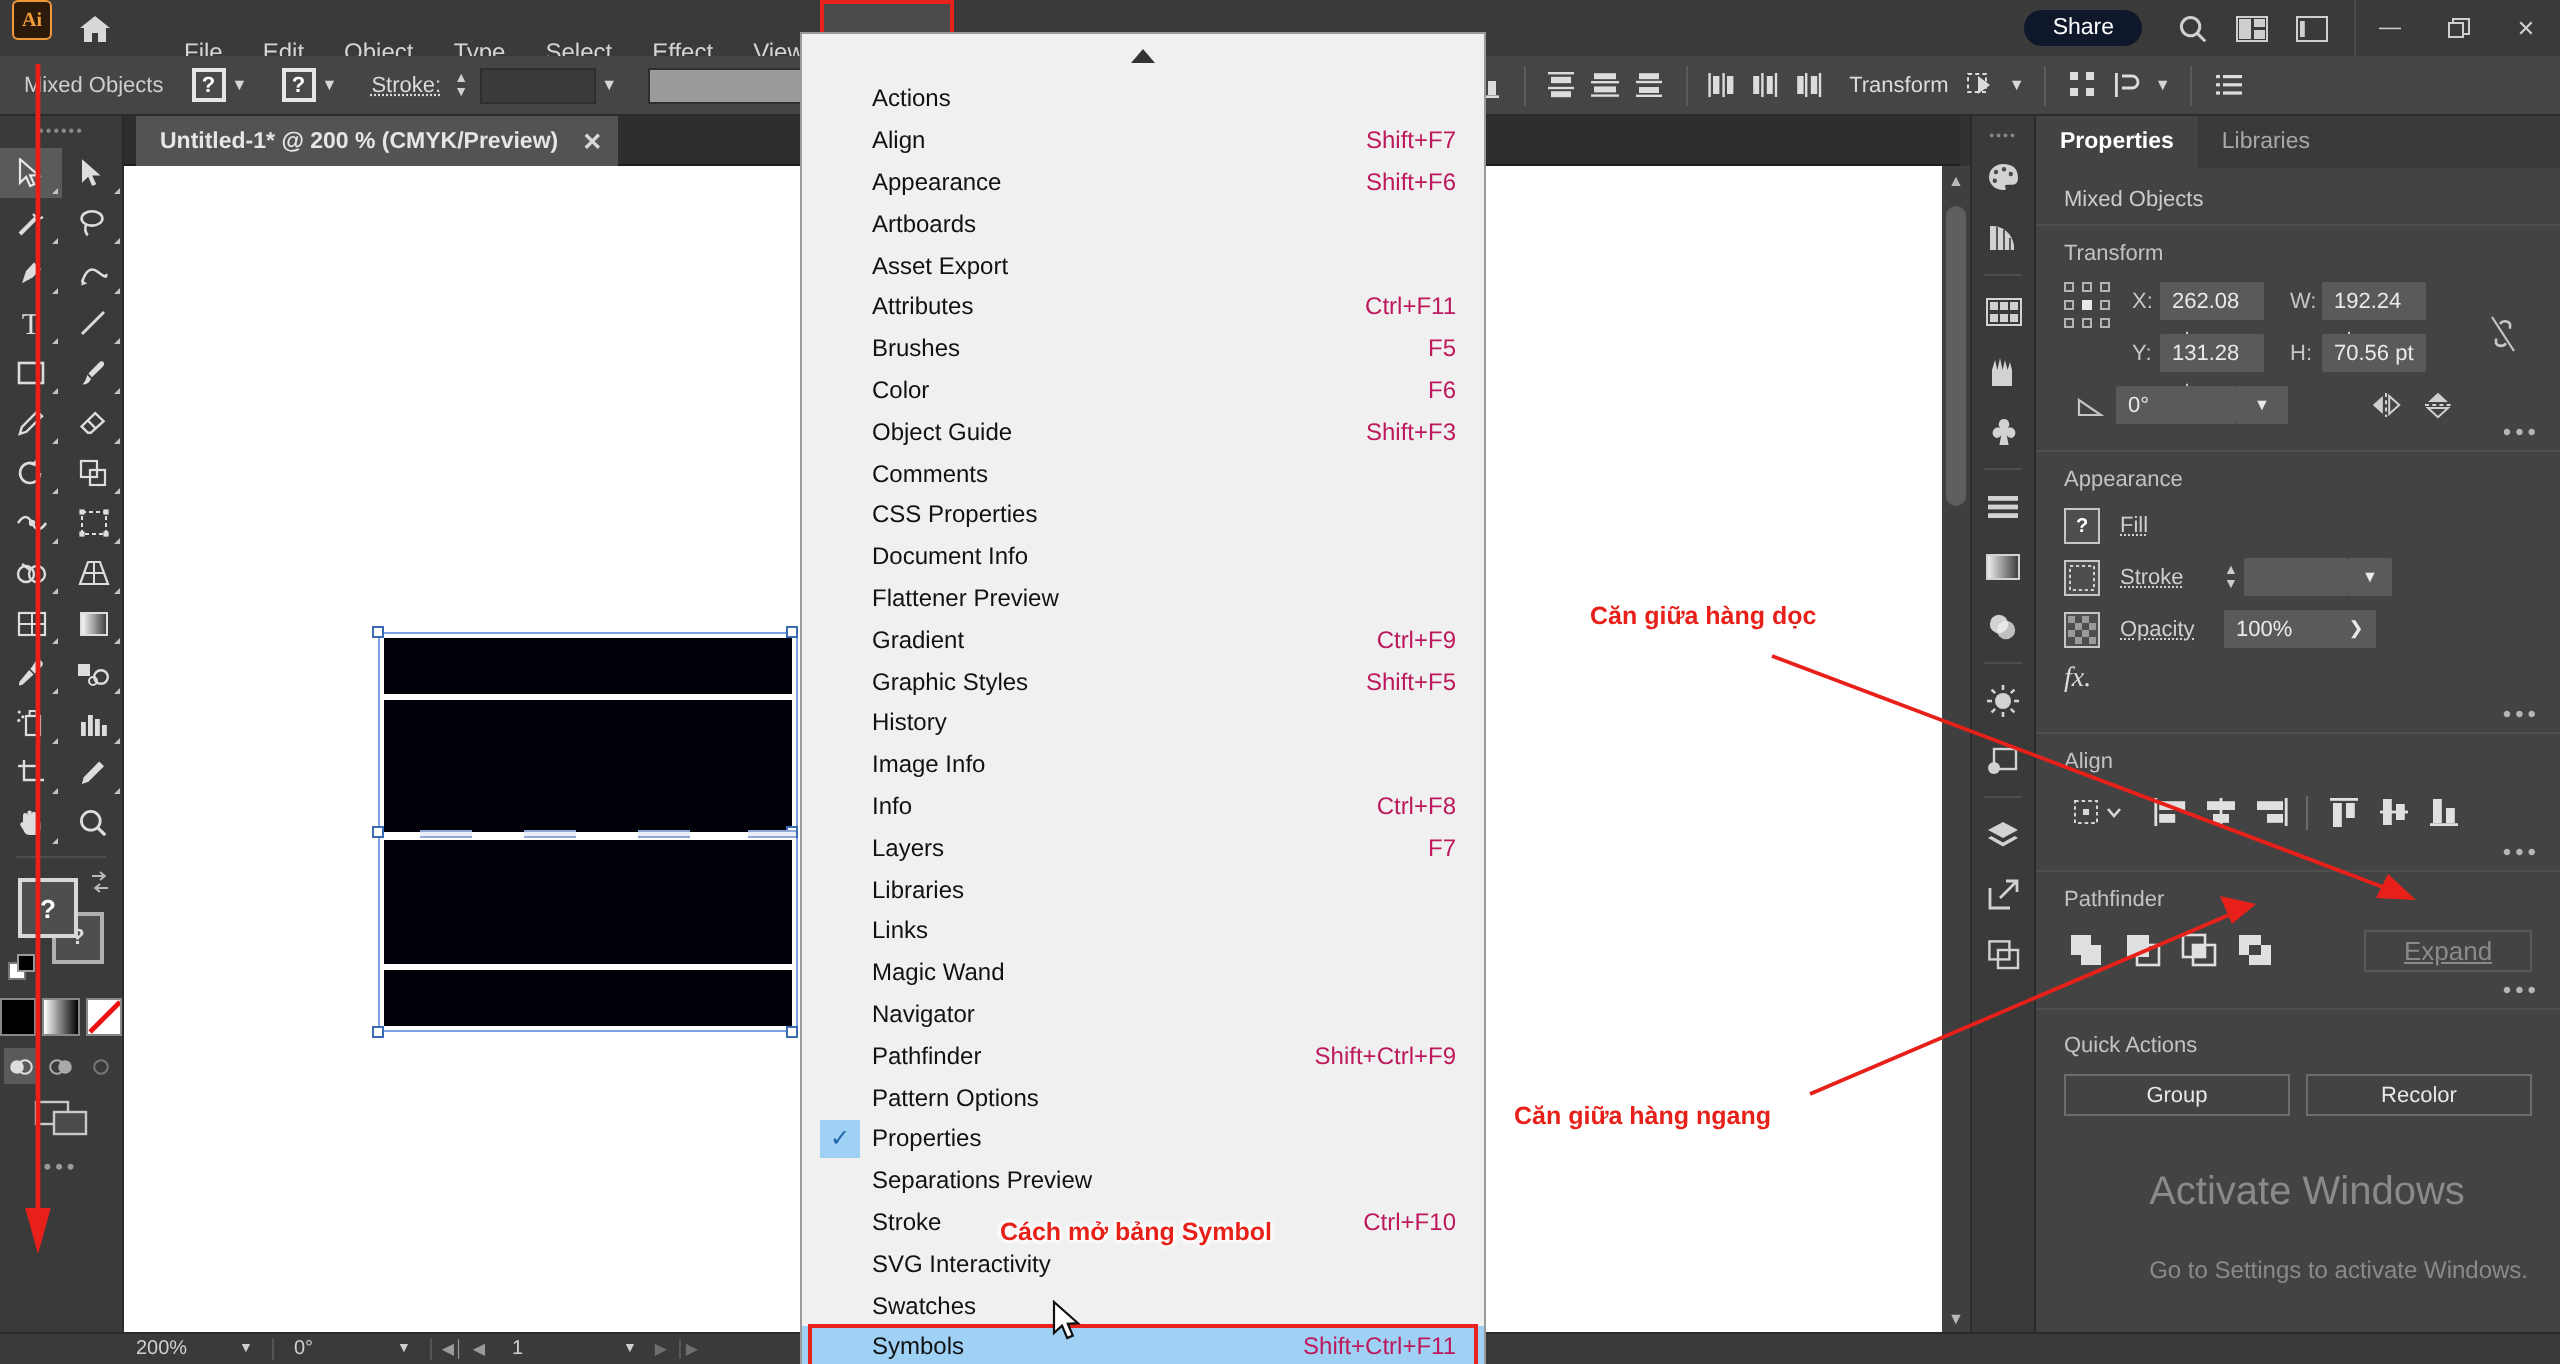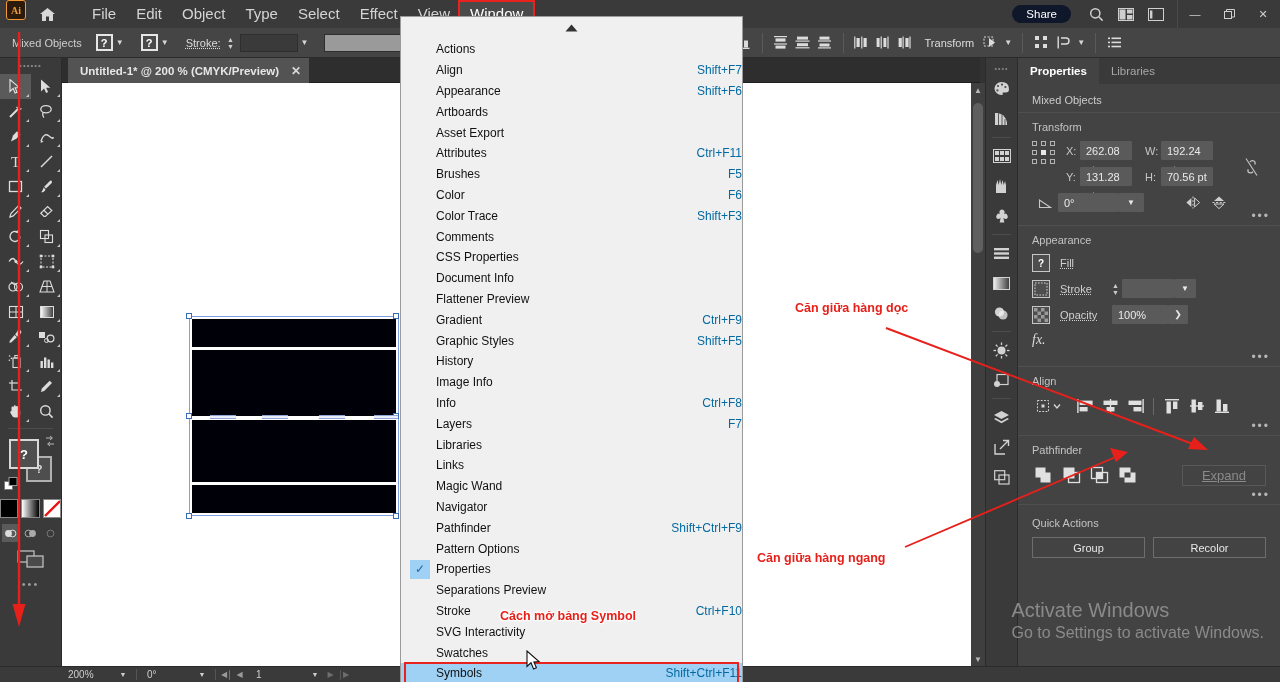--- a/index.html
+++ b/index.html
@@ -18,21 +18,21 @@
   }
   .ai-logo {
     width:20px; height:20px; margin-left:6px; border-radius:3px;
     background:#2c1a0b; border:1px solid #f09a38; color:#f09a38;
     font-size:10px; font-weight:bold; display:flex; align-items:center;
     justify-content:center; font-family:"Liberation Serif", serif;
   }
   .home-icon { width:26px; height:28px; display:flex; align-items:center; justify-content:center; margin-left:8px; }
   .menubar .m-items { display:flex; align-items:center; margin-left:22px; height:28px; }
   .menubar .m-item {
-    padding:0 10px; height:28px; line-height:28px; color:#d4d4d4; font-size:15px;
+    padding:12px 10px; height:28px; line-height:28px; color:#d4d4d4; font-size:12px;
   }
   .menubar .m-item.active { background:#4a4a4a; color:#fff; }
   .menubar .m-item.boxed { position:relative; }
   .menubar .m-item.boxed::after {
     content:""; position:absolute; left:-2px; top:0px; right:-2px; bottom:1px;
     border:2px solid #e8221c;
   }
   .mb-right { margin-left:auto; display:flex; align-items:center; height:28px; }
   .share-btn {
     background:#0f172a; color:#fff; border-radius:11px; padding:3px 14px;
@@ -174,21 +174,21 @@
     position:absolute; left:400px; top:16px; width:343px; height:666px;
     background:#f0f0f0; border:1px solid #9a9a9a; z-index:50;
     font-family:"Liberation Sans", sans-serif; color:#1a1a1a;
   }
   .dd-scroll { height:22px; display:flex; align-items:center; justify-content:center; }
   .dd-list { position:relative; }
   .dd-item {
     height:20.8px; display:flex; align-items:center; font-size:12px; padding-left:35px;
     position:relative; color:#111;
   }
-  .dd-item .sc { margin-left:auto; font-size:12px; color:#0369a1;}
+  .dd-item .sc { margin-left:auto; padding-right:14px; font-size:12px; color:#be185d;}
   .dd-item.selected { background:#9fd1f5; }
   .dd-item.selected::after {
     content:""; position:absolute; left:3px; right:3px; top:-1px; bottom:-1px;
     border:2px solid #e8221c; pointer-events:none;
   }
   .dd-check { position:absolute; left:9px; top:0; height:20.8px; width:20px;
               display:flex; align-items:center; justify-content:center; }
   .dd-check span { background:#9fd1f5; width:20px; height:19px; display:flex; align-items:center;
                    justify-content:center; color:#2066a8; font-size:12px;}
 
@@ -199,21 +199,21 @@
   .anno {
     position:absolute; color:#e8201a; font-weight:bold; font-size:12.5px; z-index:70;
     text-shadow: 0 0 2px #fff, 1px 1px 2px #fff, -1px -1px 2px #fff, 1px -1px 2px #fff, -1px 1px 2px #fff;
     white-space:nowrap;
   }
   .svg-overlay { position:absolute; inset:0; z-index:65; pointer-events:none;}
   .watermark {
     position:absolute; right:16px; bottom:40px; text-align:left; z-index:5; pointer-events:none;
   }
   .wm1 { font-size:20px; color:#8a8a8a; }
-  .wm2 { font-size:16px; color:#8a8a8a; margin-top:2px;}
+  .wm2 { font-size:12px; color:#8a8a8a; margin-top:20px;}
 </style>
 </head>
 <body>
 
 <div class="app">
 
   <div class="menubar">
     <div class="ai-logo">Ai</div>
     <div class="home-icon">
       <svg width="17" height="15" viewBox="0 0 17 15">
@@ -1084,21 +1084,21 @@
         </div>
         <div class="dd-item">
           <span>Brushes</span>
           <span class="sc">F5</span>
         </div>
         <div class="dd-item">
           <span>Color</span>
           <span class="sc">F6</span>
         </div>
         <div class="dd-item">
-          <span>Color Trace</span>
+          <span>Object Guide</span>
           <span class="sc">Shift+F3</span>
         </div>
         <div class="dd-item">
           <span>Comments</span>
         </div>
         <div class="dd-item">
           <span>CSS Properties</span>
         </div>
         <div class="dd-item">
           <span>Document Info</span>

